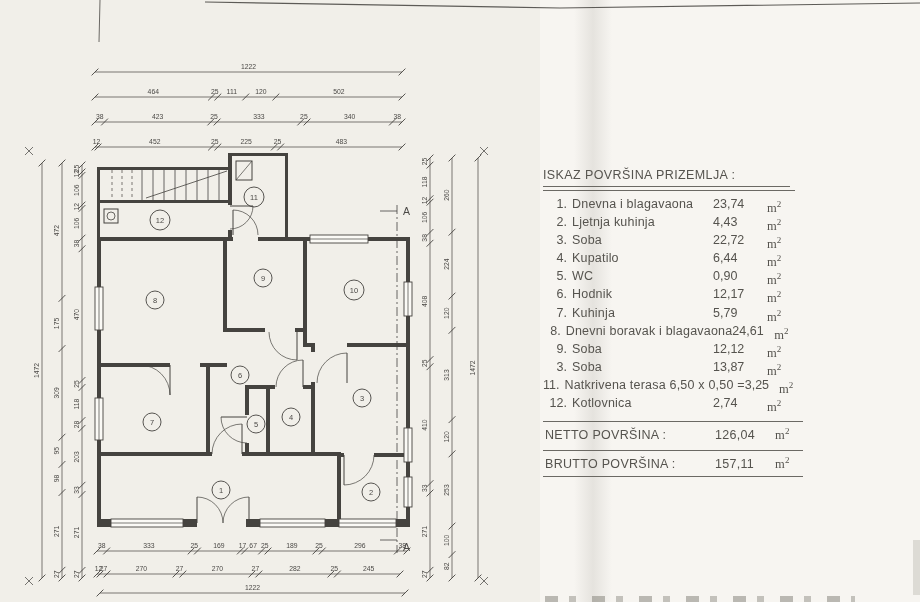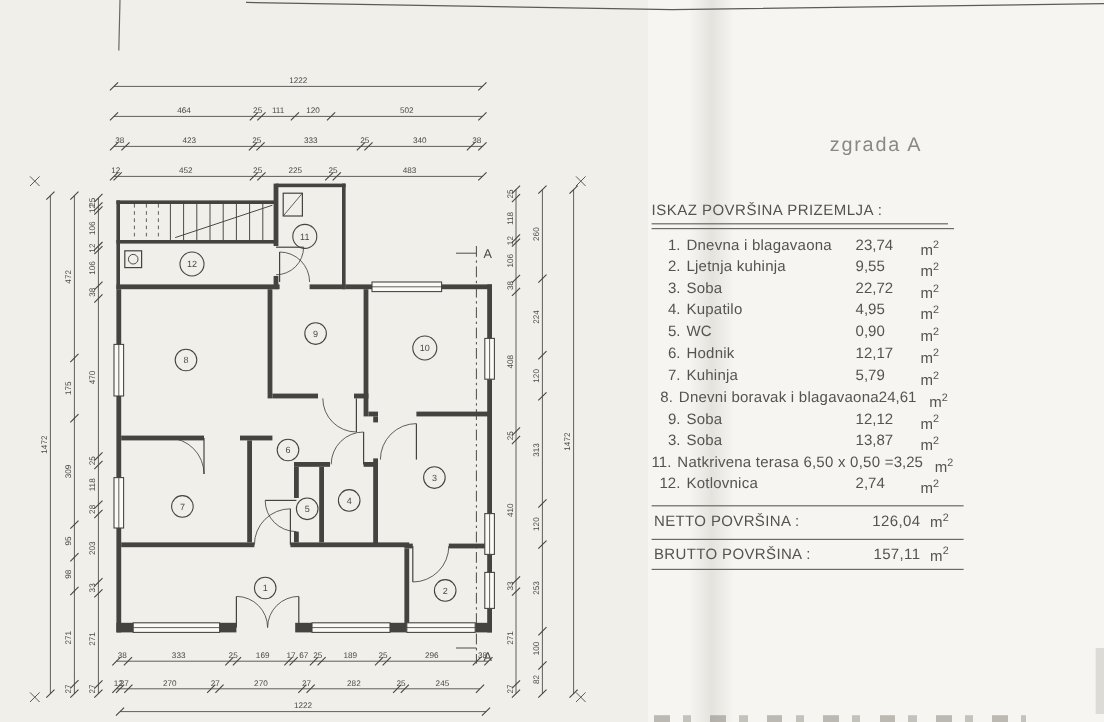--- a/index.html
+++ b/index.html
@@ -11,26 +11,26 @@
   .building{position:absolute;left:540px;top:112px;width:380px;text-align:center;
             font-size:16.5px;color:#8a8883;letter-spacing:1.5px;}
   .areas{position:absolute;left:543px;top:168px;width:320px;color:#55534e;}
   .areas-heading{font-size:12.5px;letter-spacing:.4px;width:247px;border-bottom:1px solid #6b6964;
                  padding-bottom:4px;}
   .rows{border-top:1px solid #6b6964;width:252px;padding-top:4px;margin-top:3px;}
   .row{display:flex;font-size:12.5px;height:18.1px;line-height:18.1px;white-space:nowrap;}
   .row .no{width:24px;text-align:right;margin-right:5px;}
   .row .lbl{flex:1;letter-spacing:.2px;}
   .row .val{width:46px;text-align:left;}
-  .unit{width:28px;padding-left:8px;}
+  .unit{width:28px;padding-left:8px;font-family:Liberation Serif, serif;}
   .unit sup{font-size:9px;}
   .total{display:flex;align-items:center;width:258px;font-size:12.5px;
          border-top:1px solid #6b6964;padding:4px 0 4px 2px;letter-spacing:.3px;}
   .total .lbl{flex:1;}
-  .total .val{width:52px;text-align:right;}
+  .total .val{width:52px;text-align:left;}
   .total.netto{margin-top:9px;}
   .total.brutto{margin-top:3px;border-bottom:1px solid #6b6964;}
   .footer-noise{position:absolute;left:545px;top:596px;width:310px;height:6px;opacity:.55;
      background:repeating-linear-gradient(90deg,#8a887f 0 13px,transparent 13px 24px,#9a988f 24px 31px,transparent 31px 47px);
      filter:blur(.6px);}
   .edge-sliver{position:absolute;left:913px;top:540px;width:7px;height:55px;background:#dddbd5;}
   svg text{font-family:"Liberation Sans","DejaVu Sans",sans-serif;}
   .artifacts{position:absolute;left:0;top:0;pointer-events:none;}
 </style>
 </head>
@@ -381,50 +381,49 @@
         <line x1="380" y1="211" x2="397" y2="211" stroke="#45433f" stroke-width="0.8"></line>
         <line x1="380" y1="540" x2="397" y2="540" stroke="#45433f" stroke-width="0.8"></line>
         <text x="403" y="215" font-size="10.5" fill="#4b4946">A</text>
         <text x="403" y="551" font-size="10.5" fill="#4b4946">A</text>
       </g>
     </svg>
 
   <div class="right-panel">
     
   </div>
-  <div class="building">zgrada A</div>
 
   <div class="areas">
     <div class="areas-heading">ISKAZ POVRŠINA PRIZEMLJA :</div>
     <div class="rows" id="area-rows">
     <div class="row">
       <span class="no">1.</span>
       <span class="lbl">Dnevna i blagavaona</span>
       <span class="val">23,74</span>
       <span class="unit"><span class="ub">m</span><sup class="us">2</sup></span>
     </div>
 
     <div class="row">
       <span class="no">2.</span>
       <span class="lbl">Ljetnja kuhinja</span>
-      <span class="val">9,55</span>
+      <span class="val">4,43</span>
       <span class="unit"><span class="ub">m</span><sup class="us">2</sup></span>
     </div>
 
     <div class="row">
       <span class="no">3.</span>
       <span class="lbl">Soba</span>
       <span class="val">22,72</span>
       <span class="unit"><span class="ub">m</span><sup class="us">2</sup></span>
     </div>
 
     <div class="row">
       <span class="no">4.</span>
       <span class="lbl">Kupatilo</span>
-      <span class="val">4,95</span>
+      <span class="val">6,44</span>
       <span class="unit"><span class="ub">m</span><sup class="us">2</sup></span>
     </div>
 
     <div class="row">
       <span class="no">5.</span>
       <span class="lbl">WC</span>
       <span class="val">0,90</span>
       <span class="unit"><span class="ub">m</span><sup class="us">2</sup></span>
     </div>
 

